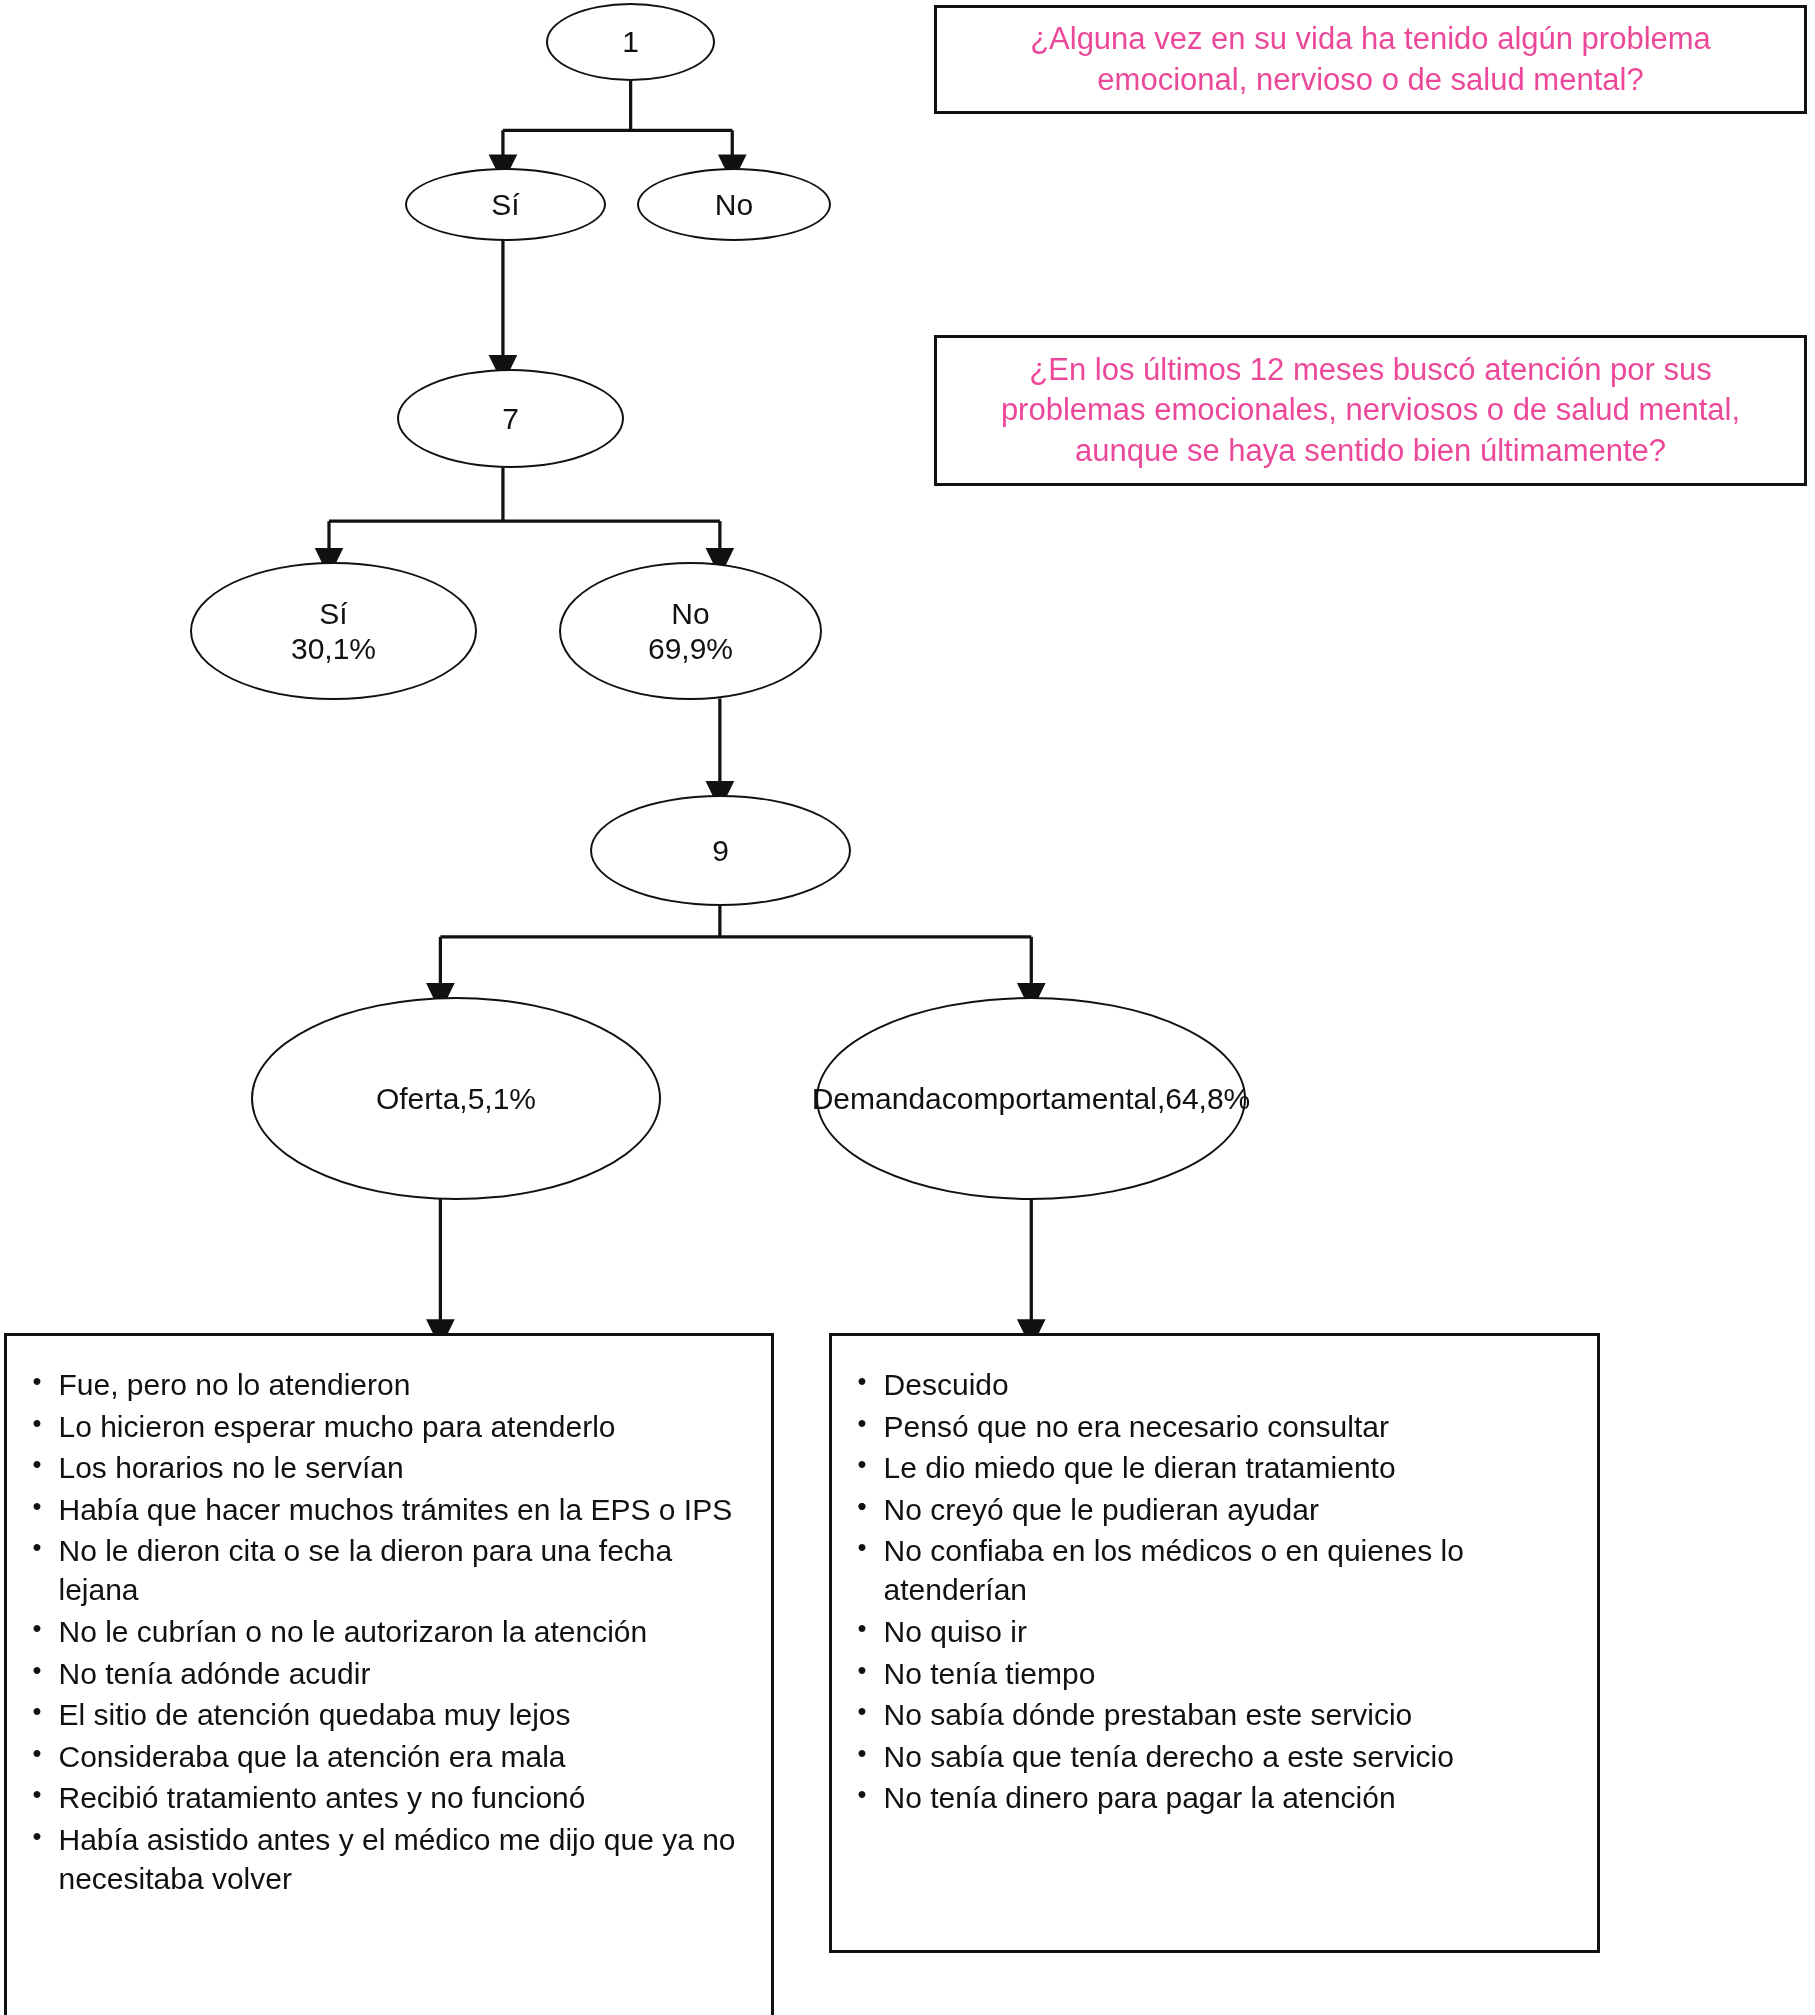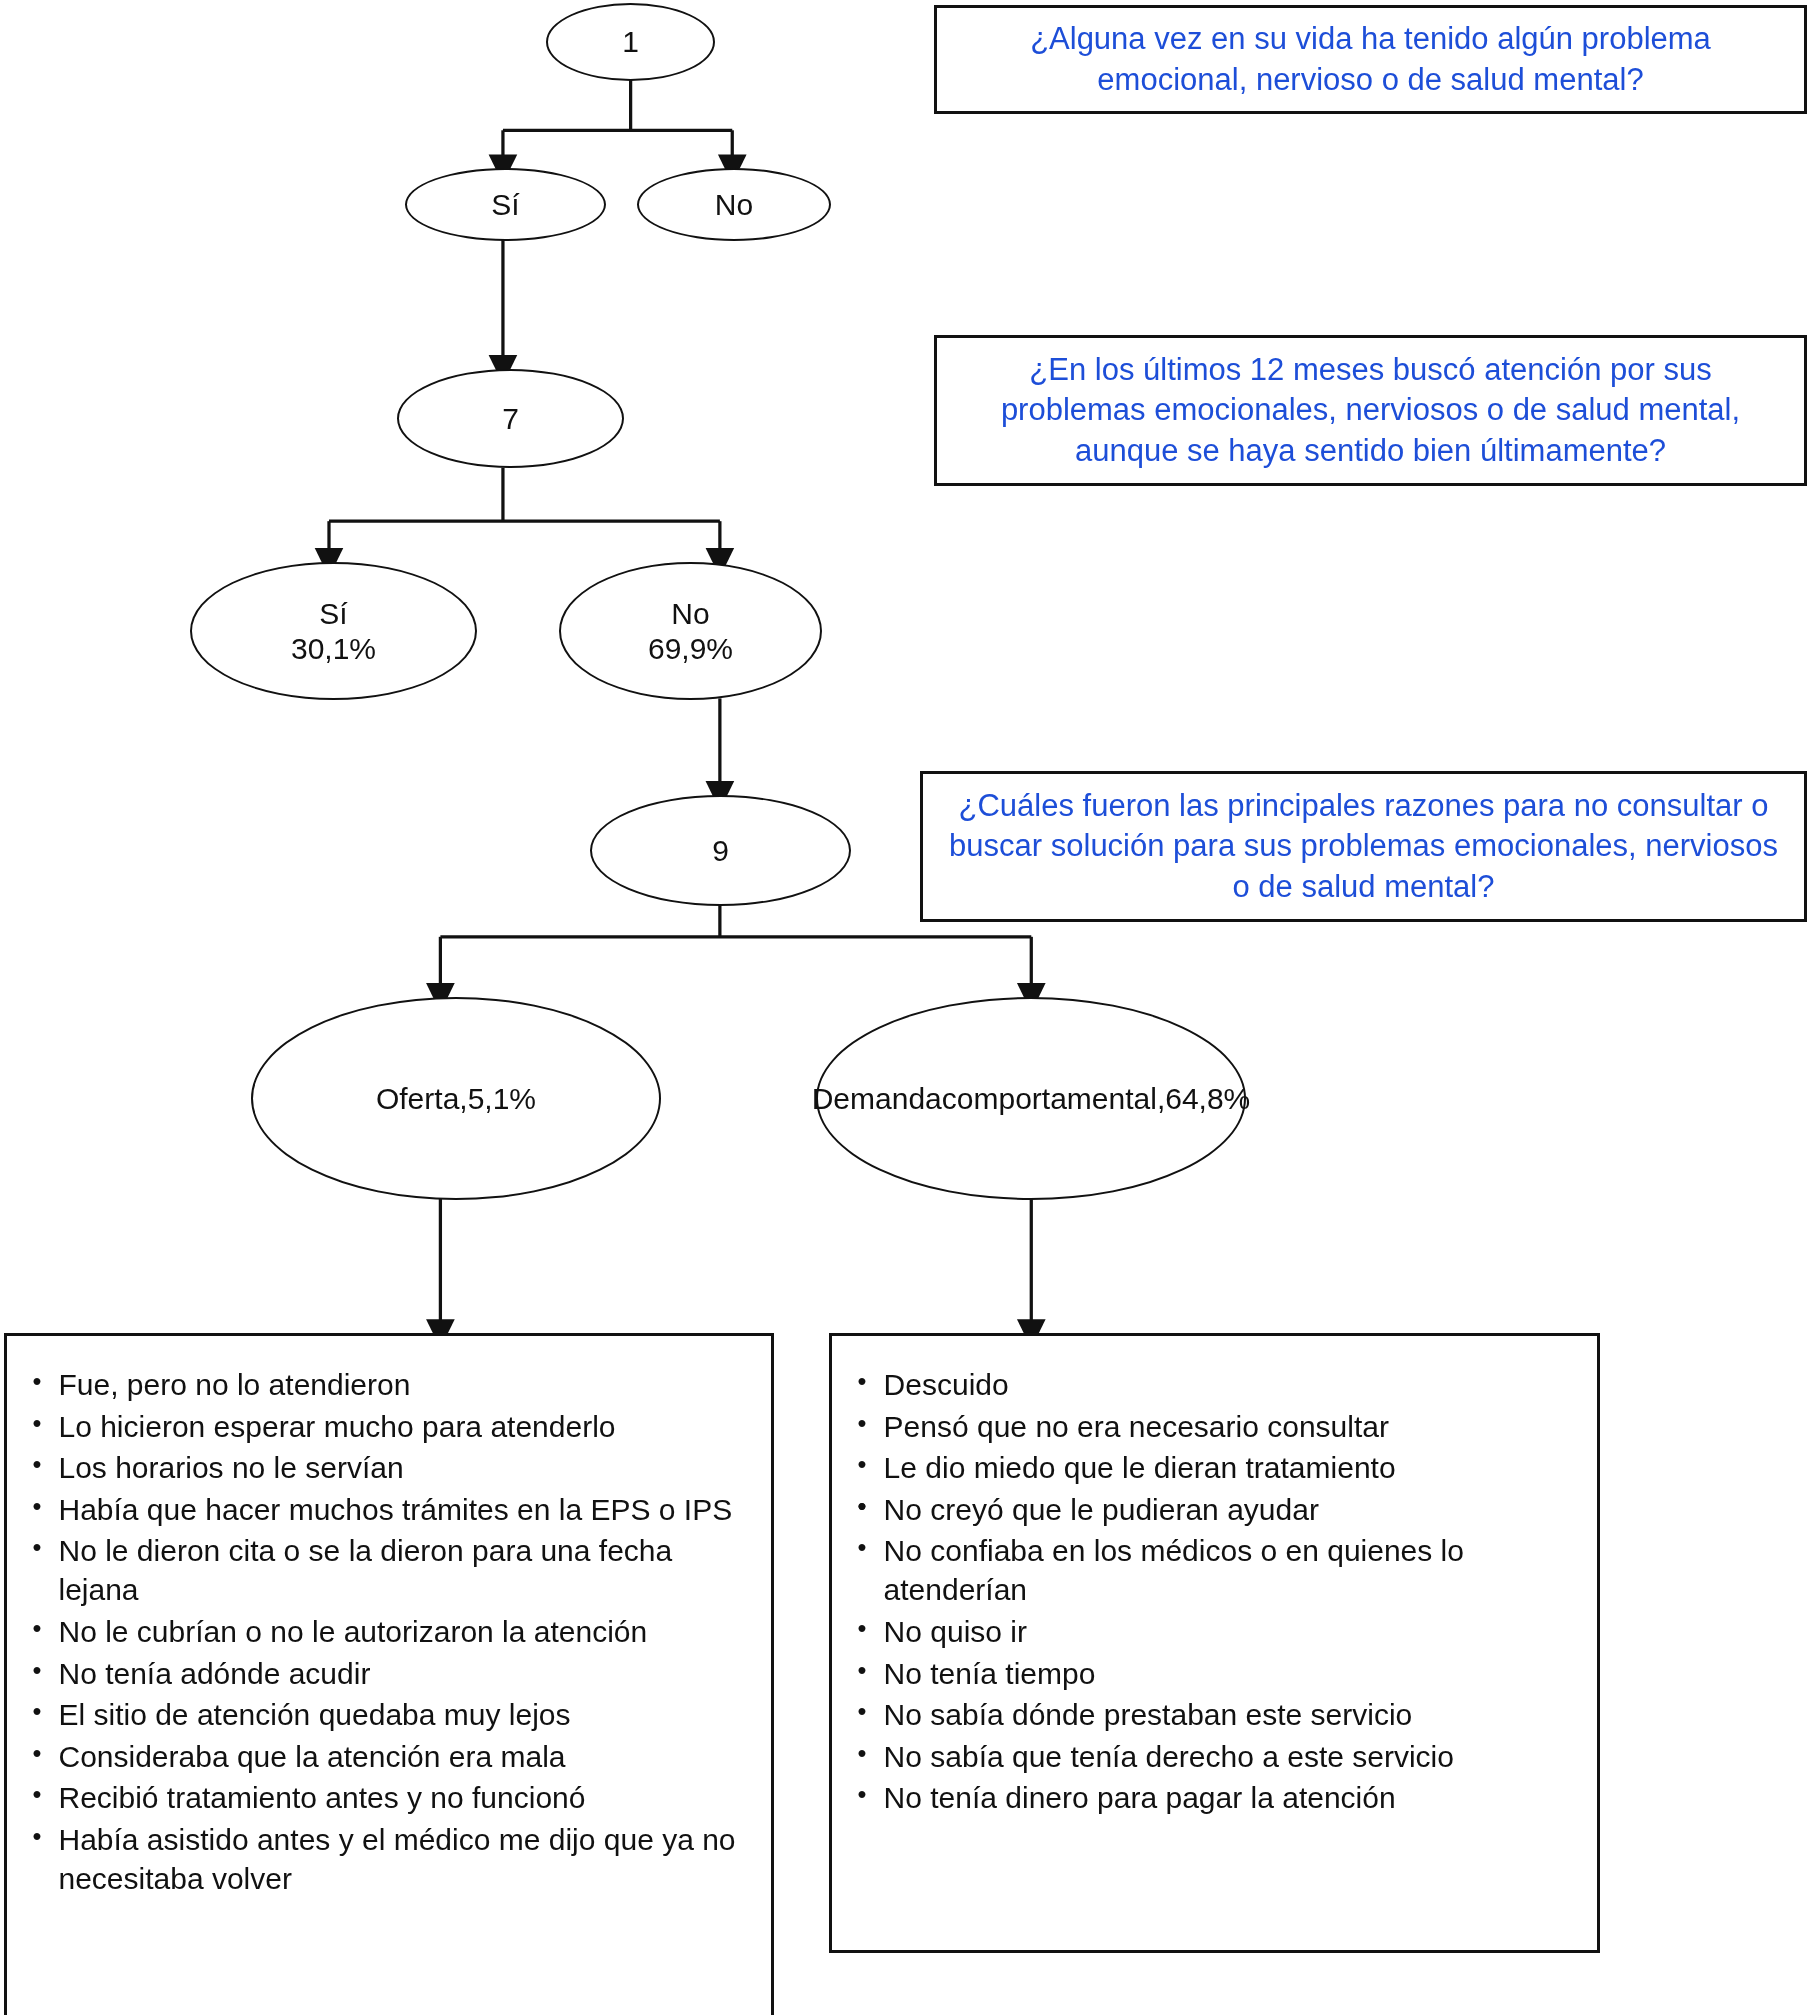--- a/index.html
+++ b/index.html
@@ -40,21 +40,21 @@
   }
   .qbox {
     position: absolute;
     border: 3.9px solid #111111;
     background: #ffffff;
     box-sizing: border-box;
     display: flex;
     align-items: center;
     justify-content: center;
     text-align: center;
-    color: #1d4ed8;
+    color: #ec4899;
     line-height: 1.30;
     padding: 6.5px 17px;
   }
   .listbox {
     position: absolute;
     border: 3.9px solid #111111;
     background: #ffffff;
     box-sizing: border-box;
     color: #111111;
     padding: 29px 15.6px 15.6px 15.6px;
@@ -149,23 +149,20 @@
 
   <div class="node-ellipse fs-node" style="left:559px; top:562px; width:263px; height:138px; flex-direction:column;">
     <span>No</span>
     <span>69,9%</span>
   </div>
 
   <div class="node-ellipse fs-node" style="left:590px; top:795px; width:261px; height:111px;">
     <span>9</span>
   </div>
 
-  <div class="qbox fs-q" style="left:920px; top:771px; width:887px; height:151px;">
-    <span>¿Cuáles fueron las principales razones para no consultar o buscar solución para sus problemas emocionales, nerviosos o de salud mental?</span>
-  </div>
 
   <div class="node-ellipse fs-node" style="left:251px; top:997px; width:410px; height:203px; flex-direction:row;align-items:center;">
     <span>Oferta,</span>
     <span>5,1%</span>
   </div>
 
   <div class="node-ellipse fs-node" style="left:816px; top:997px; width:430px; height:203px; flex-direction:row;">
     <span>Demanda</span>
     <span>comportamental,</span>
     <span>64,8%</span>

